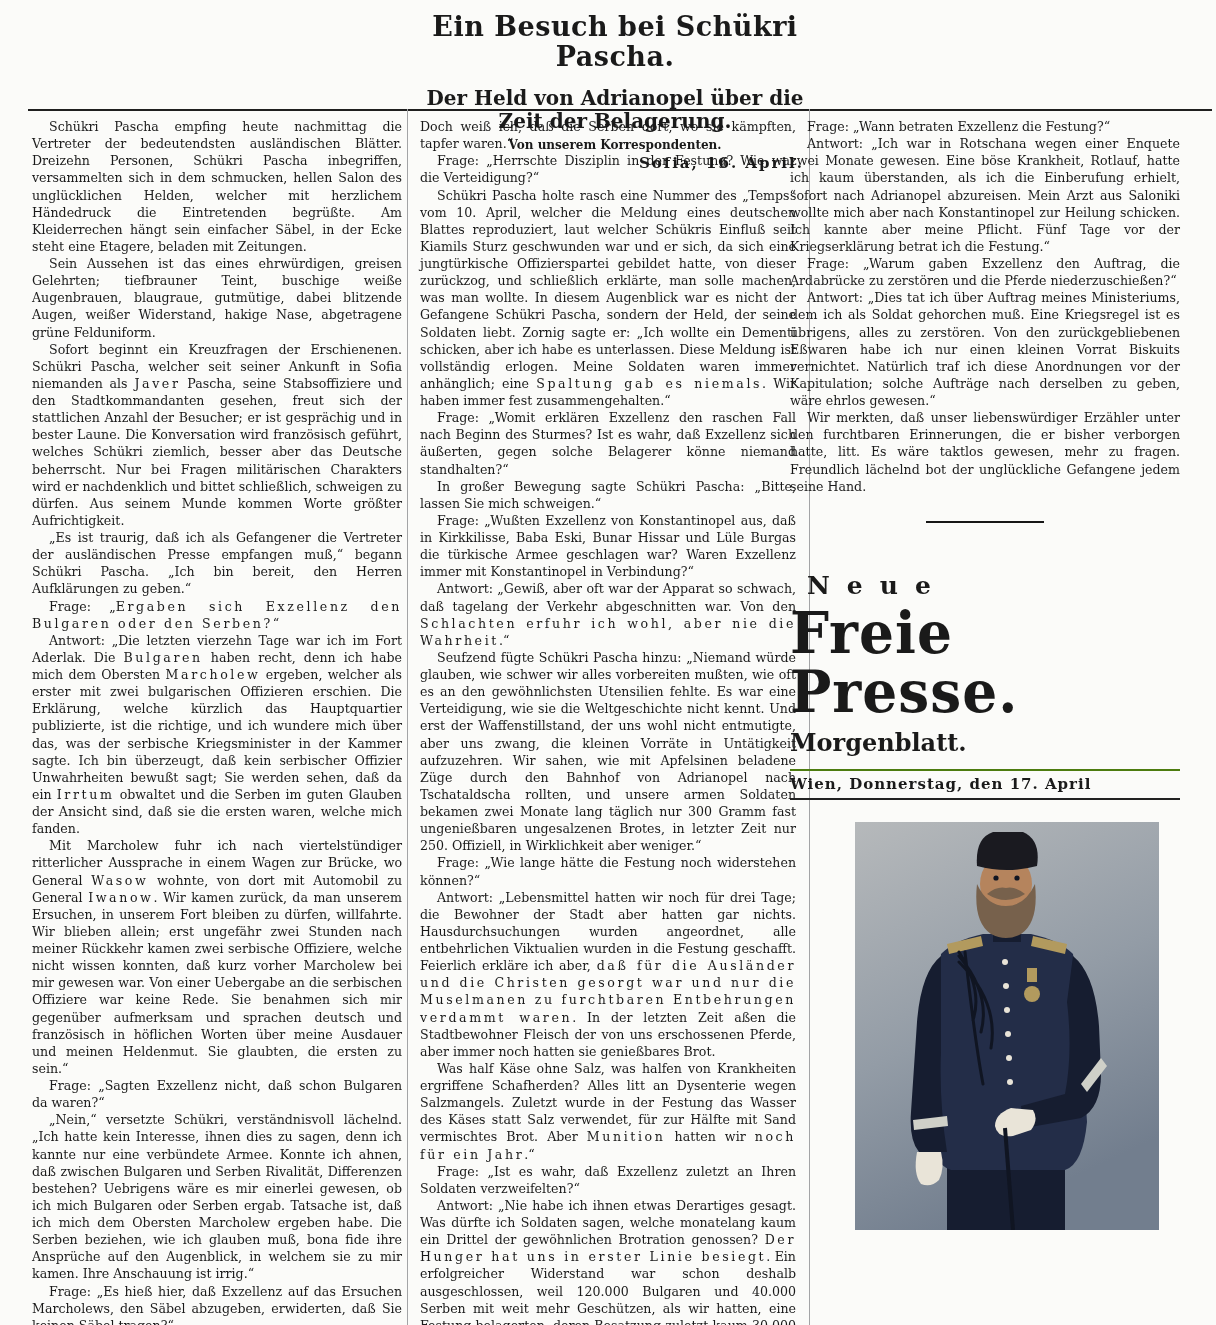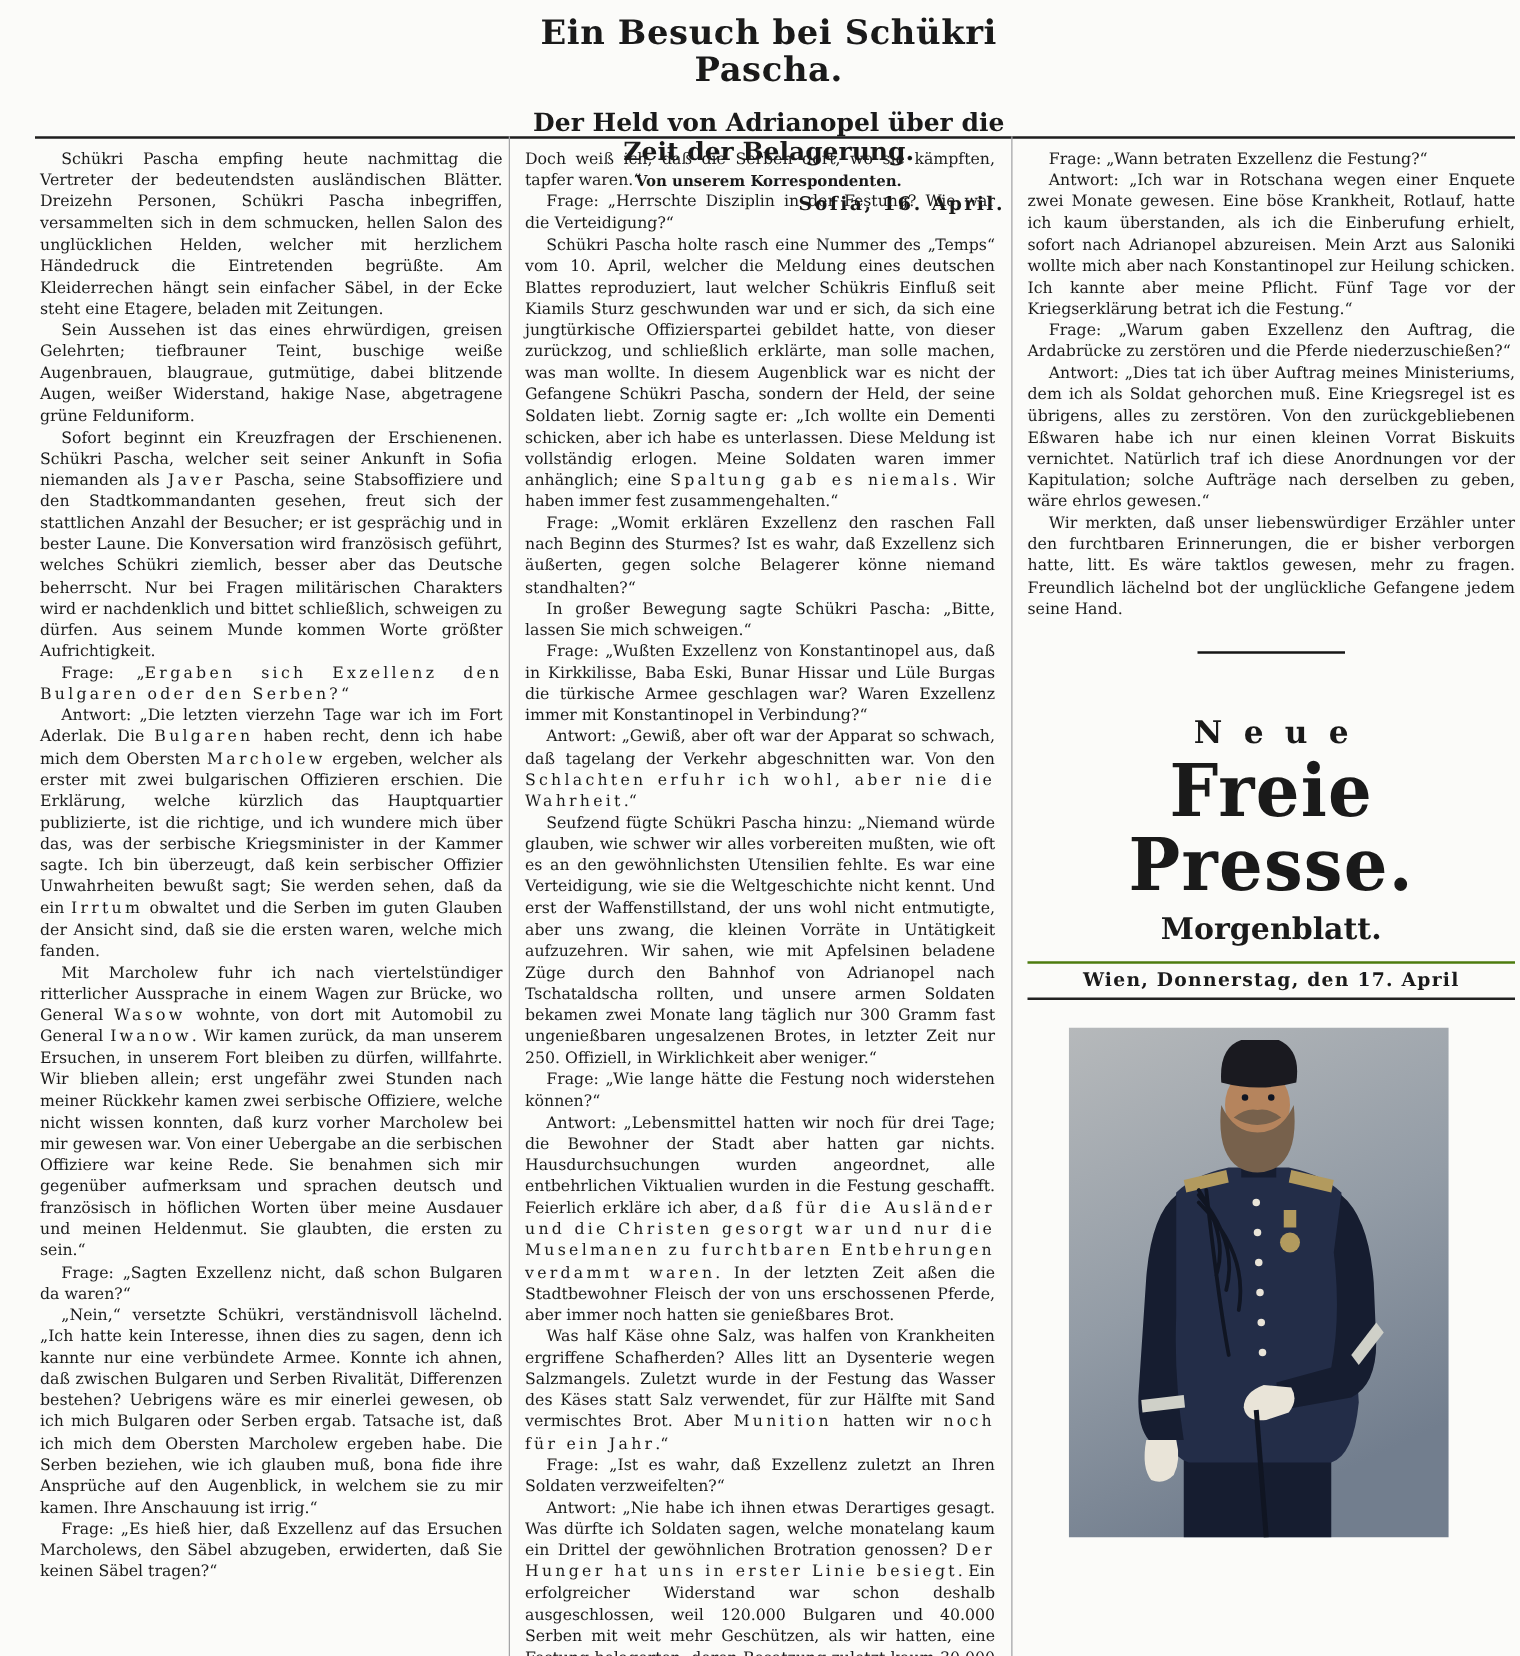--- a/index.html
+++ b/index.html
@@ -19,29 +19,29 @@
 
   .top-rule{position:absolute;left:28px;top:109px;width:1184px;height:2px;background:#1f1f1f;}
   .vdiv{position:absolute;top:109px;height:1216px;width:1px;background:#a3a4a6;}
   .vdiv.d1{left:407px;}
   .vdiv.d2{left:809px;}
 
   
   .col{position:absolute;top:118px;font-size:12.6px;line-height:1.36;text-align:justify;}
   .col1{left:32px;width:370px;}
   .col2{left:420px;width:376px;}
-  .col3{left:822px;width:390px;}
+  .col3{left:790px;width:390px;}
   .col p{margin:0;text-indent:17px;}
   .col p.cont{text-indent:0;}
   .sp{letter-spacing:2.6px;}
 
   
   .end-rule{width:118px;height:0;border-top:2px solid #161616;margin:26px auto 0 auto;}
 
-  .masthead{margin-top:46px;text-align:center;}
+  .masthead{margin-top:46px;}
   .m-top{font-size:25px;font-weight:700;letter-spacing:17px;text-indent:17px;}
   .m-name{font-size:55px;font-weight:700;line-height:1.02;letter-spacing:1px;transform:scaleY(1.06);transform-origin:top center;}
   .m-edition{font-size:24px;font-weight:700;margin-top:12px;}
   .m-dateband{margin-top:9px;border-top:2px solid #4d7c0f;border-bottom:2px solid #222;padding:3px 0 4px 0;font-size:15px;font-weight:700;letter-spacing:1px;}
 
   
   .photo{position:absolute;left:855px;top:822px;width:304px;height:408px;}
   .photo svg{display:block;width:100%;height:100%;}
 </style>
 </head>
@@ -57,20 +57,21 @@
   </div>
 
   <div class="top-rule"></div>
   <div class="vdiv d1"></div>
   <div class="vdiv d2"></div>
 
   <div class="col col1">
       <p>Schükri Pascha empfing heute nachmittag die Vertreter der bedeutendsten ausländischen Blätter. Dreizehn Personen, Schükri Pascha inbegriffen, versammelten sich in dem schmucken, hellen Salon des unglücklichen Helden, welcher mit herzlichem Händedruck die Eintretenden begrüßte. Am Kleiderrechen hängt sein einfacher Säbel, in der Ecke steht eine Etagere, beladen mit Zeitungen.</p>
       <p>Sein Aussehen ist das eines ehrwürdigen, greisen Gelehrten; tiefbrauner Teint, buschige weiße Augenbrauen, blaugraue, gutmütige, dabei blitzende Augen, weißer Widerstand, hakige Nase, abgetragene grüne Felduniform.</p>
       <p>Sofort beginnt ein Kreuzfragen der Erschienenen. Schükri Pascha, welcher seit seiner Ankunft in Sofia niemanden als <span class="sp">Javer</span> Pascha, seine Stabsoffiziere und den Stadtkommandanten gesehen, freut sich der stattlichen Anzahl der Besucher; er ist gesprächig und in bester Laune. Die Konversation wird französisch geführt, welches Schükri ziemlich, besser aber das Deutsche beherrscht. Nur bei Fragen militärischen Charakters wird er nachdenklich und bittet schließlich, schweigen zu dürfen. Aus seinem Munde kommen Worte größter Aufrichtigkeit.</p>
+      <p>„Es ist traurig, daß ich als Gefangener die Vertreter der ausländischen Presse empfangen muß,“ begann Schükri Pascha. „Ich bin bereit, den Herren Aufklärungen zu geben.“</p>
       <p>Frage: „<span class="sp">Ergaben sich Exzellenz den Bulgaren oder den Serben?</span>“</p>
       <p>Antwort: „Die letzten vierzehn Tage war ich im Fort Aderlak. Die <span class="sp">Bulgaren</span> haben recht, denn ich habe mich dem Obersten <span class="sp">Marcholew</span> ergeben, welcher als erster mit zwei bulgarischen Offizieren erschien. Die Erklärung, welche kürzlich das Hauptquartier publizierte, ist die richtige, und ich wundere mich über das, was der serbische Kriegsminister in der Kammer sagte. Ich bin überzeugt, daß kein serbischer Offizier Unwahrheiten bewußt sagt; Sie werden sehen, daß da ein <span class="sp">Irrtum</span> obwaltet und die Serben im guten Glauben der Ansicht sind, daß sie die ersten waren, welche mich fanden.</p>
       <p>Mit Marcholew fuhr ich nach viertelstündiger ritterlicher Aussprache in einem Wagen zur Brücke, wo General <span class="sp">Wasow</span> wohnte, von dort mit Automobil zu General <span class="sp">Iwanow</span>. Wir kamen zurück, da man unserem Ersuchen, in unserem Fort bleiben zu dürfen, willfahrte. Wir blieben allein; erst ungefähr zwei Stunden nach meiner Rückkehr kamen zwei serbische Offiziere, welche nicht wissen konnten, daß kurz vorher Marcholew bei mir gewesen war. Von einer Uebergabe an die serbischen Offiziere war keine Rede. Sie benahmen sich mir gegenüber aufmerksam und sprachen deutsch und französisch in höflichen Worten über meine Ausdauer und meinen Heldenmut. Sie glaubten, die ersten zu sein.“</p>
       <p>Frage: „Sagten Exzellenz nicht, daß schon Bulgaren da waren?“</p>
       <p>„Nein,“ versetzte Schükri, verständnisvoll lächelnd. „Ich hatte kein Interesse, ihnen dies zu sagen, denn ich kannte nur eine verbündete Armee. Konnte ich ahnen, daß zwischen Bulgaren und Serben Rivalität, Differenzen bestehen? Uebrigens wäre es mir einerlei gewesen, ob ich mich Bulgaren oder Serben ergab. Tatsache ist, daß ich mich dem Obersten Marcholew ergeben habe. Die Serben beziehen, wie ich glauben muß, bona fide ihre Ansprüche auf den Augenblick, in welchem sie zu mir kamen. Ihre Anschauung ist irrig.“</p>
       <p>Frage: „Es hieß hier, daß Exzellenz auf das Ersuchen Marcholews, den Säbel abzugeben, erwiderten, daß Sie keinen Säbel tragen?“</p>
     </div>
   <div class="col col2">
       <p class="cont">Doch weiß ich, daß die Serben dort, wo sie kämpften, tapfer waren.“</p>
       <p>Frage: „Herrschte Disziplin in der Festung? Wie war die Verteidigung?“</p>

